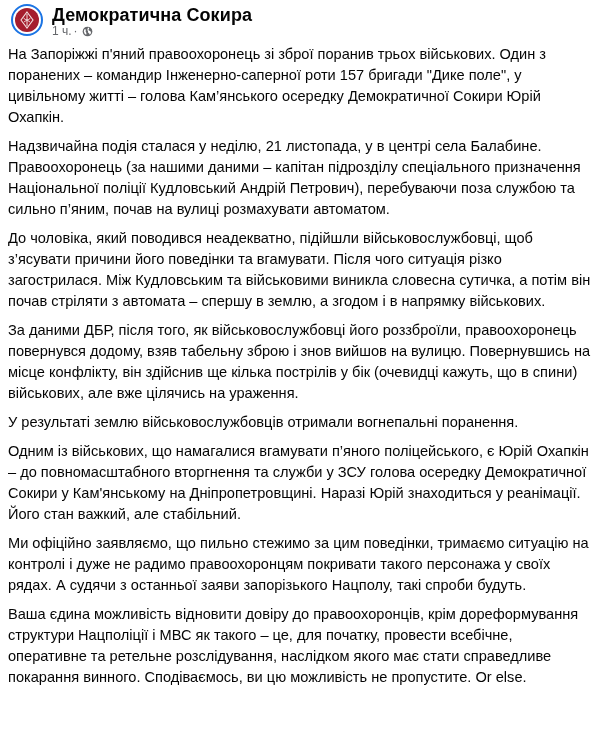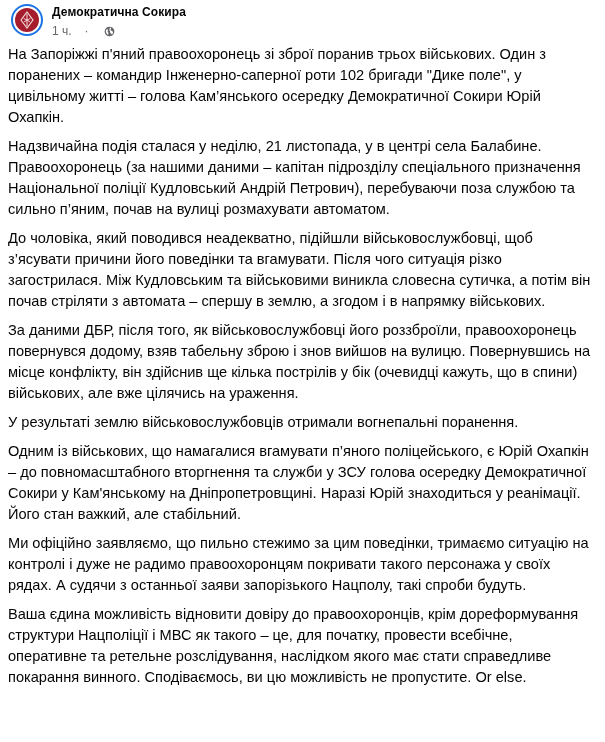--- a/index.html
+++ b/index.html
@@ -42,35 +42,35 @@
     border-radius: 50%;
     background: #a51d2d;
     display: flex;
     align-items: center;
     justify-content: center;
   }
   .author {
     position: absolute;
     left: 52px;
     top: 5px;
-    font-size: 12px;
+    font-size: 18px;
     font-weight: bold;
     color: #050505;
     cursor: pointer;
     letter-spacing: 0.1px;
   }
   .meta {
     position: absolute;
     left: 52px;
     top: 24px;
     font-size: 12px;
     color: #65676b;
     display: flex;
     align-items: center;
-    gap: 13px;
+    gap: 2px;
   }
   .meta .time { cursor: pointer; }
   .globe {
     display: inline-block;
     width: 11px;
     height: 11px;
     margin-left: 2px;
   }
   .body {
     padding: 0 10px 0 8px;
@@ -103,21 +103,21 @@
       <span>·</span>
       <svg class="globe" viewBox="0 0 12 12">
         <circle cx="6" cy="6" r="5.3" fill="#65676b"></circle>
         <path d="M3 3.2 Q4.6 3.6 4.2 5 Q3.4 5.6 4.4 6.8 Q5.2 7.6 4.6 9.6 Q2.4 8.6 2 6 Q2.1 4.3 3 3.2 Z" fill="#ffffff"></path>
         <path d="M6.8 1.6 Q8.4 2.2 7.6 3.4 Q6.6 3.8 7.4 5 Q9.2 5.4 9.8 6.6 Q10 8.4 8.6 9.6 Q8.2 8 7.2 7.6 Q6 7 6.6 5.8 Q5.6 4.8 6 3.4 Q6.2 2.2 6.8 1.6 Z" fill="#ffffff"></path>
       </svg>
     </div>
   </div>
 
   <div class="body">
-    <p>На Запоріжжі п'яний правоохоронець зі зброї поранив трьох військових. Один з поранених – командир Інженерно-саперної роти 102 бригади "Дике поле", у цивільному житті – голова Кам’янського осередку Демократичної Сокири Юрій Охапкін.</p>
+    <p>На Запоріжжі п'яний правоохоронець зі зброї поранив трьох військових. Один з поранених – командир Інженерно-саперної роти 157 бригади "Дике поле", у цивільному житті – голова Кам’янського осередку Демократичної Сокири Юрій Охапкін.</p>
     <p>Надзвичайна подія сталася у неділю, 21 листопада, у в центрі села Балабине. Правоохоронець (за нашими даними – капітан підрозділу спеціального призначення Національної поліції Кудловський Андрій Петрович), перебуваючи поза службою та сильно п’яним, почав на вулиці розмахувати автоматом.</p>
     <p>До чоловіка, який поводився неадекватно, підійшли військовослужбовці, щоб з’ясувати причини його поведінки та вгамувати. Після чого ситуація різко загострилася. Між Кудловським та військовими виникла словесна сутичка, а потім він почав стріляти з автомата – спершу в землю, а згодом і в напрямку військових.</p>
     <p>За даними ДБР, після того, як військовослужбовці його роззброїли, правоохоронець повернувся додому, взяв табельну зброю і знов вийшов на вулицю. Повернувшись на місце конфлікту, він здійснив ще кілька пострілів у бік (очевидці кажуть, що в спини) військових, але вже цілячись на ураження.</p>
     <p>У результаті землю військовослужбовців отримали вогнепальні поранення.</p>
     <p>Одним із військових, що намагалися вгамувати п’яного поліцейського, є Юрій Охапкін – до повномасштабного вторгнення та служби у ЗСУ голова осередку Демократичної Сокири у Кам'янському на Дніпропетровщині. Наразі Юрій знаходиться у реанімації. Його стан важкий, але стабільний.</p>
     <p>Ми офіційно заявляємо, що пильно стежимо за цим поведінки, тримаємо ситуацію на контролі і дуже не радимо правоохоронцям покривати такого персонажа у своїх рядах. А судячи з останньої заяви запорізького Нацполу, такі спроби будуть.</p>
     <p>Ваша єдина можливість відновити довіру до правоохоронців, крім дореформування структури Нацполіції і МВС як такого – це, для початку, провести всебічне, оперативне та ретельне розслідування, наслідком якого має стати справедливе покарання винного. Сподіваємось, ви цю можливість не пропустите. Or else.</p>
 
   </div>
 </div>

